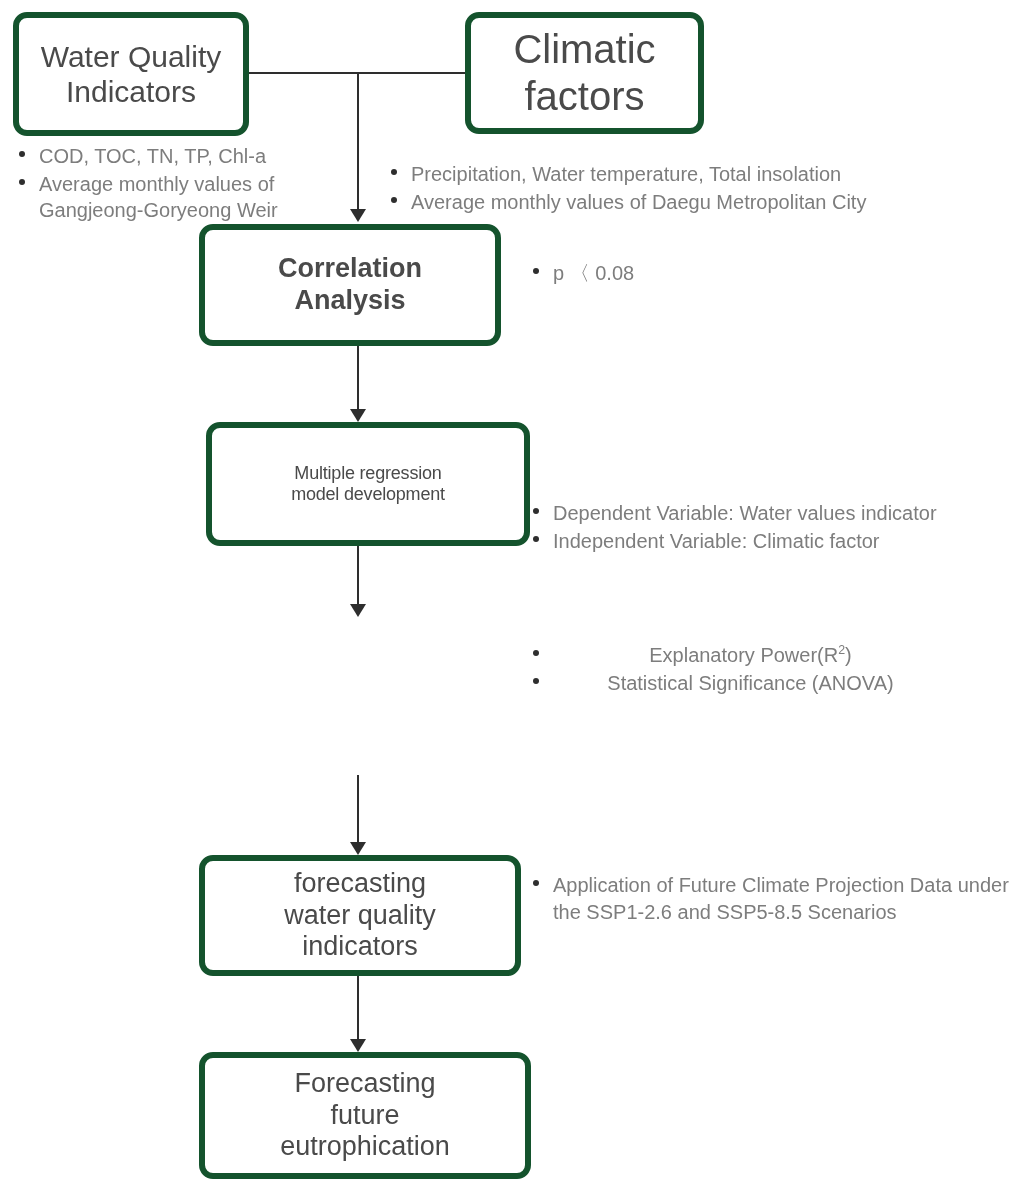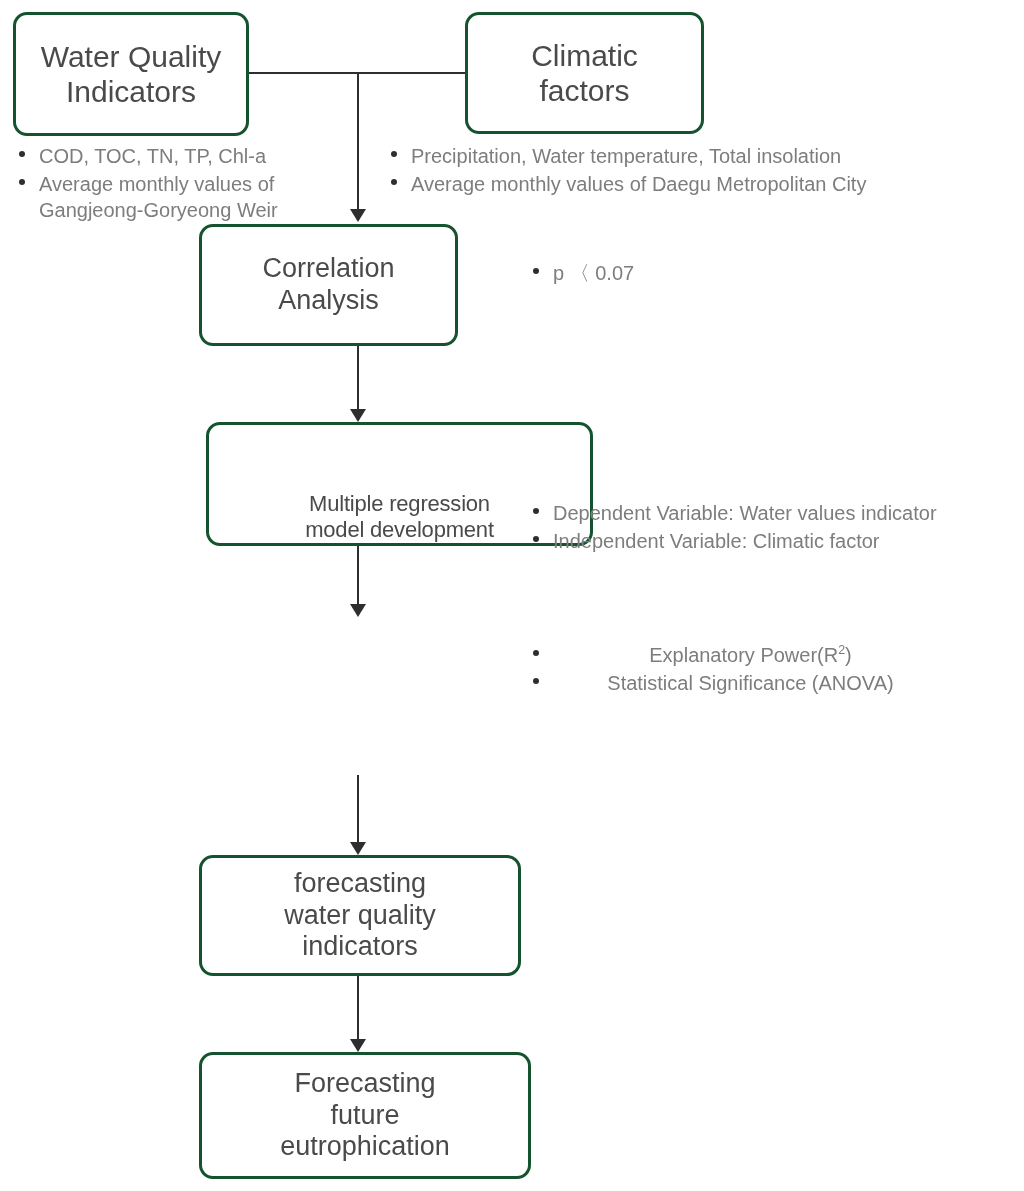--- a/index.html
+++ b/index.html
@@ -16,37 +16,37 @@
     width: 1024px;
     height: 1191px;
     background: #ffffff;
     overflow: hidden;
   }
 
   
   .node {
     position: absolute;
     box-sizing: border-box;
-    border: 3px solid #14532d;
+    border: 6px solid #14532d;
     border-radius: 14px;
     background: #ffffff;
     display: flex;
     align-items: center;
     justify-content: center;
     text-align: center;
     color: #4a4a4a;
     line-height: 1.18;
     z-index: 3;
   }
   .node .node-label { display: block; padding: 0 6px; }
 
   #node-water-quality   { left: 13px;  top: 12px;   width: 236px; height: 124px; font-size: 30px; }
-  #node-climatic        { left: 465px; top: 12px;   width: 239px; height: 122px; font-size: 30px; }
-  #node-correlation     { left: 199px; top: 224px;  width: 259px; height: 122px; font-size: 27px; }
-  #node-regression      { left: 206px; top: 422px;  width: 387px; height: 124px; font-size: 22px; align-items: flex-end; }
+  #node-climatic        { left: 465px; top: 12px;   width: 239px; height: 122px; font-size: 40px; }
+  #node-correlation     { left: 199px; top: 224px;  width: 302px; height: 122px; font-size: 27px; font-weight: bold; }
+  #node-regression      { left: 206px; top: 422px;  width: 324px; height: 124px; font-size: 18px; }
   #node-forecasting     { left: 199px; top: 855px;  width: 322px; height: 121px; font-size: 27px; }
   #node-eutrophication  { left: 199px; top: 1052px; width: 332px; height: 127px; font-size: 27px; }
 
   
   #node-regression .node-label { letter-spacing: -0.2px; }
 
   
   #node-model-evaluation {
     position: absolute;
     left: 188px;
@@ -110,21 +110,21 @@
     position: absolute;
     left: 5px;
     top: 8px;
     width: 6px;
     height: 6px;
     border-radius: 50%;
     background: #2e2e2e;
   }
 
   #bullets-water-quality { left: 14px;  top: 143px; width: 330px; }
-  #bullets-climatic      { left: 386px; top: 143px; width: 560px; }
+  #bullets-climatic      { left: 386px; top: 161px; width: 560px; }
   #bullets-correlation   { left: 528px; top: 260px; width: 420px; }
   #bullets-regression    { left: 528px; top: 500px; width: 470px; }
   #bullets-evaluation    { left: 528px; top: 642px; width: 420px; text-align: center; }
   #bullets-forecasting   { left: 528px; top: 872px; width: 496px; }
 
   sup { font-size: 0.62em; vertical-align: super; }
 </style>
 </head>
 <body>
 
@@ -176,29 +176,30 @@
       <li>COD, TOC, TN, TP, Chl-a</li>
       <li>Average monthly values of Gangjeong-Goryeong Weir</li>
     </ul>
 
   <ul class="bullets" id="bullets-climatic">
       <li>Precipitation, Water temperature, Total insolation</li>
       <li>Average monthly values of Daegu Metropolitan City</li>
     </ul>
 
   <ul class="bullets" id="bullets-correlation">
-      <li>p 〈 0.07</li>
+      <li>p 〈 0.08</li>
     </ul>
 
   <ul class="bullets" id="bullets-regression">
       <li>Dependent  Variable: Water values indicator</li>
       <li>Independent  Variable: Climatic factor</li>
     </ul>
 
   <ul class="bullets" id="bullets-evaluation">
       <li>Explanatory Power(R<sup>2</sup>)</li>
       <li>Statistical Significance (ANOVA)</li>
     </ul>
 
   <ul class="bullets" id="bullets-forecasting">
+      <li>Application of Future Climate Projection Data under the SSP1-2.6 and SSP5-8.5 Scenarios</li>
     </ul>
 
 </div>
 
 </body></html>

